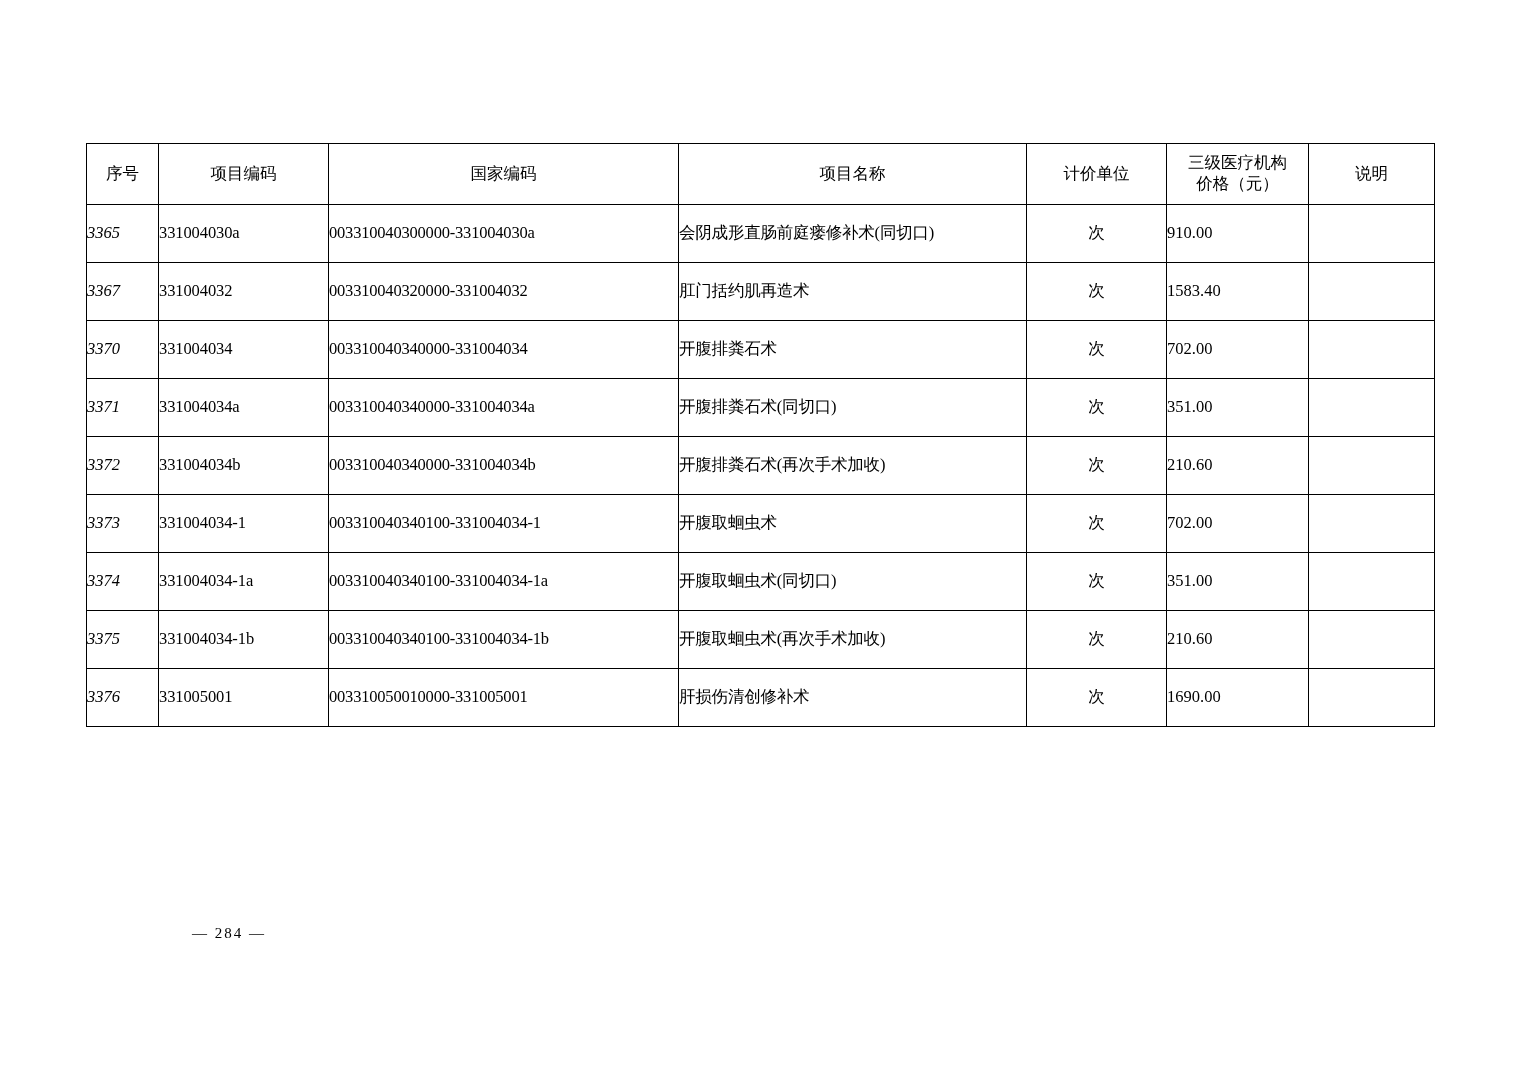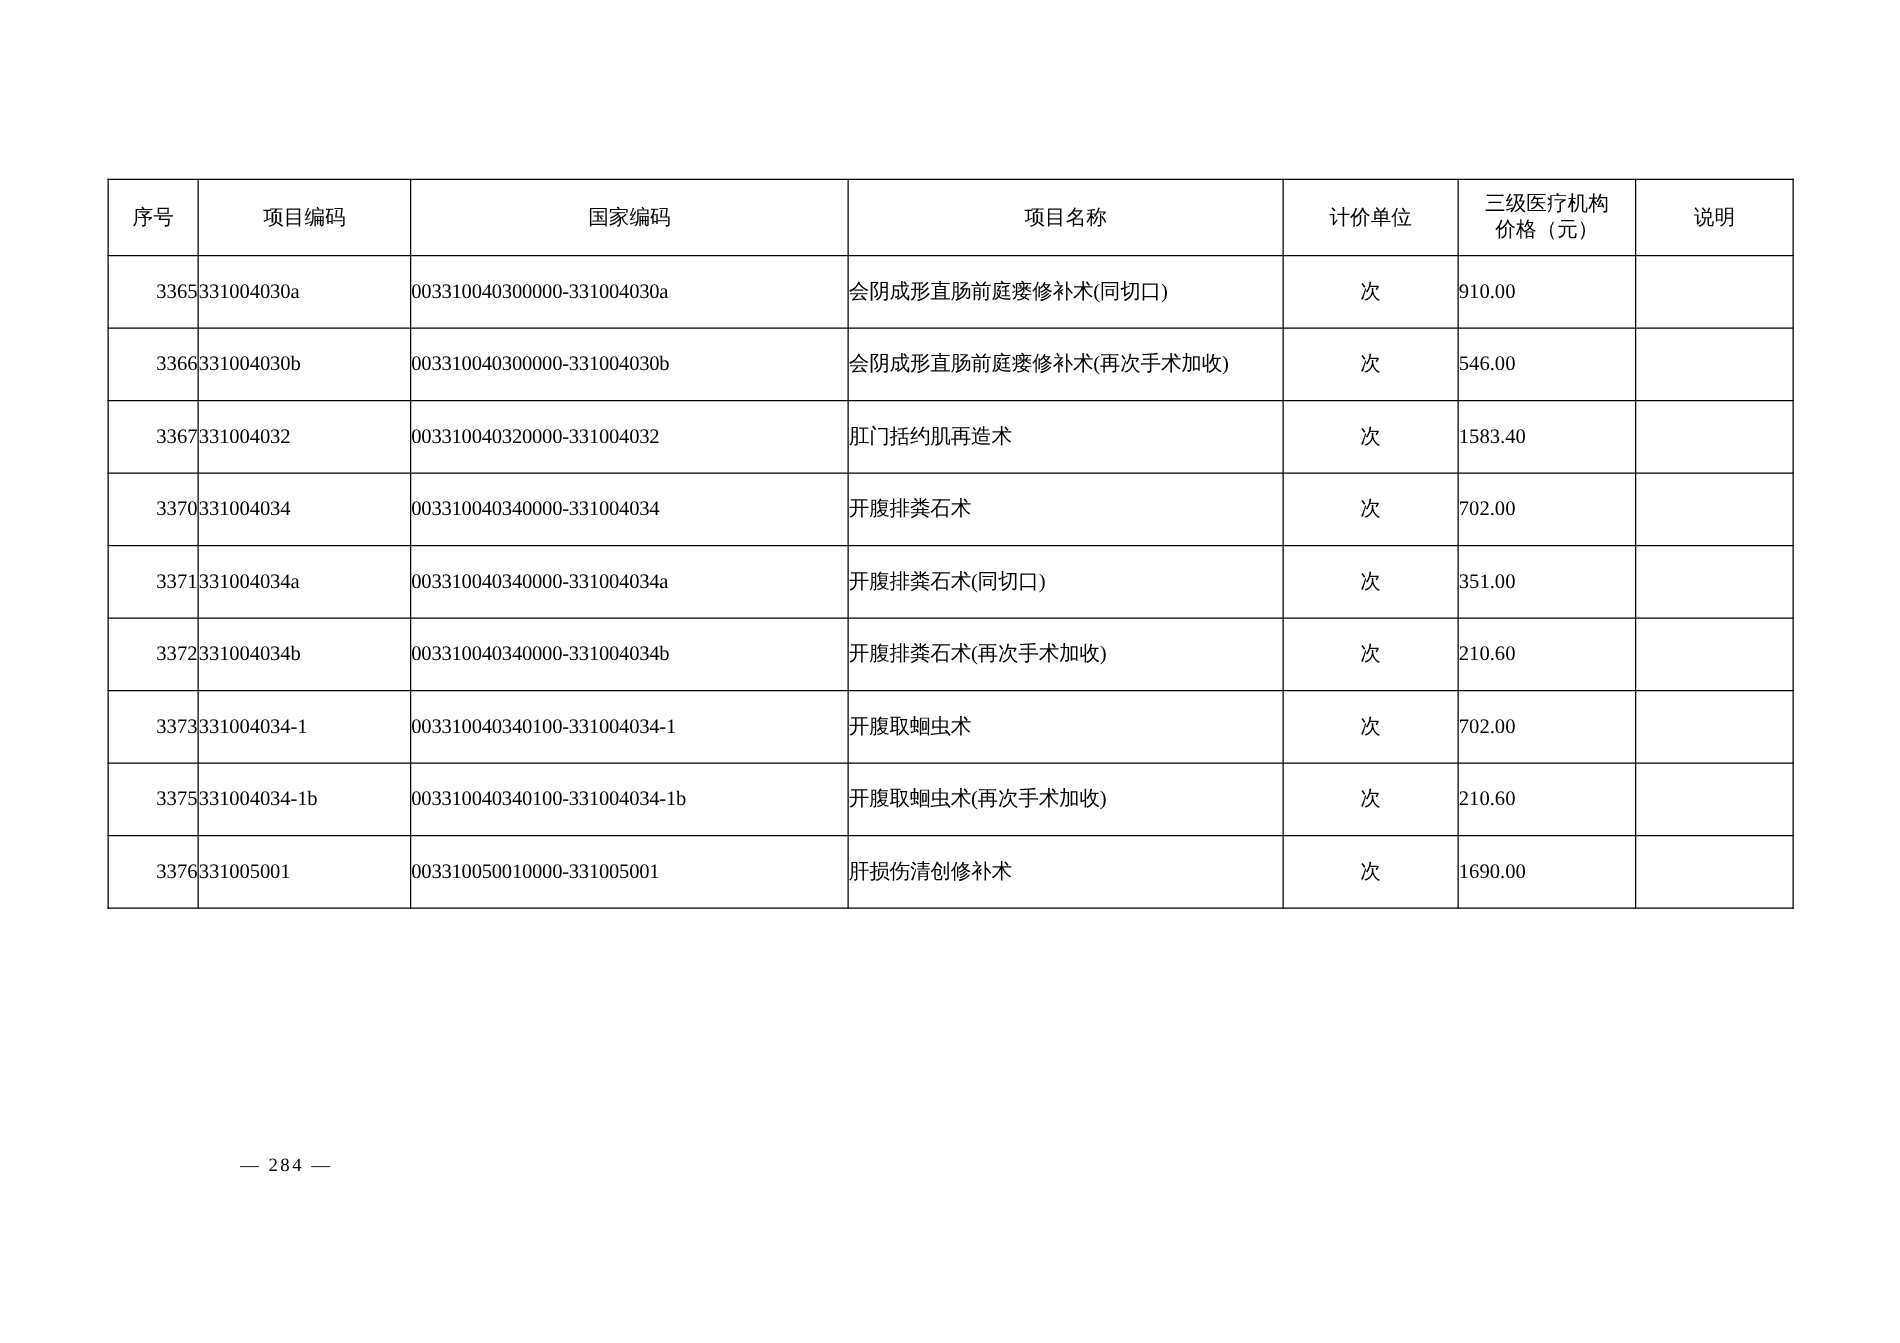--- a/index.html
+++ b/index.html
@@ -55,23 +55,24 @@
     height: 60px;
     font-size: 17px;
   }
   thead th.two-line {
     line-height: 1.25;
   }
   tbody td {
     height: 57px;
   }
   td.seq {
-    text-align: right;
+    text-align: left;
     padding-right: 6px;
     font-size: 16.5px;
+    font-style: italic;
   }
   td.code {
     text-align: left;
     padding-left: 7px;
     letter-spacing: -0.1px;
   }
   td.ncode {
     text-align: left;
     padding-left: 7px;
     letter-spacing: -0.2px;
@@ -135,29 +136,20 @@
           <tr>
             <td class="seq">3365</td>
             <td class="code">331004030a</td>
             <td class="ncode">003310040300000-331004030a</td>
             <td class="name">会阴成形直肠前庭瘘修补术(同切口)</td>
             <td class="unit">次</td>
             <td class="price">910.00</td>
             <td class="note"></td>
           </tr>
           <tr>
-            <td class="seq">3366</td>
-            <td class="code">331004030b</td>
-            <td class="ncode">003310040300000-331004030b</td>
-            <td class="name">会阴成形直肠前庭瘘修补术(再次手术加收)</td>
-            <td class="unit">次</td>
-            <td class="price">546.00</td>
-            <td class="note"></td>
-          </tr>
-          <tr>
             <td class="seq">3367</td>
             <td class="code">331004032</td>
             <td class="ncode">003310040320000-331004032</td>
             <td class="name">肛门括约肌再造术</td>
             <td class="unit">次</td>
             <td class="price">1583.40</td>
             <td class="note"></td>
           </tr>
           <tr>
             <td class="seq">3370</td>
@@ -189,20 +181,29 @@
           <tr>
             <td class="seq">3373</td>
             <td class="code">331004034-1</td>
             <td class="ncode">003310040340100-331004034-1</td>
             <td class="name">开腹取蛔虫术</td>
             <td class="unit">次</td>
             <td class="price">702.00</td>
             <td class="note"></td>
           </tr>
           <tr>
+            <td class="seq">3374</td>
+            <td class="code">331004034-1a</td>
+            <td class="ncode">003310040340100-331004034-1a</td>
+            <td class="name">开腹取蛔虫术(同切口)</td>
+            <td class="unit">次</td>
+            <td class="price">351.00</td>
+            <td class="note"></td>
+          </tr>
+          <tr>
             <td class="seq">3375</td>
             <td class="code">331004034-1b</td>
             <td class="ncode">003310040340100-331004034-1b</td>
             <td class="name">开腹取蛔虫术(再次手术加收)</td>
             <td class="unit">次</td>
             <td class="price">210.60</td>
             <td class="note"></td>
           </tr>
           <tr>
             <td class="seq">3376</td>

